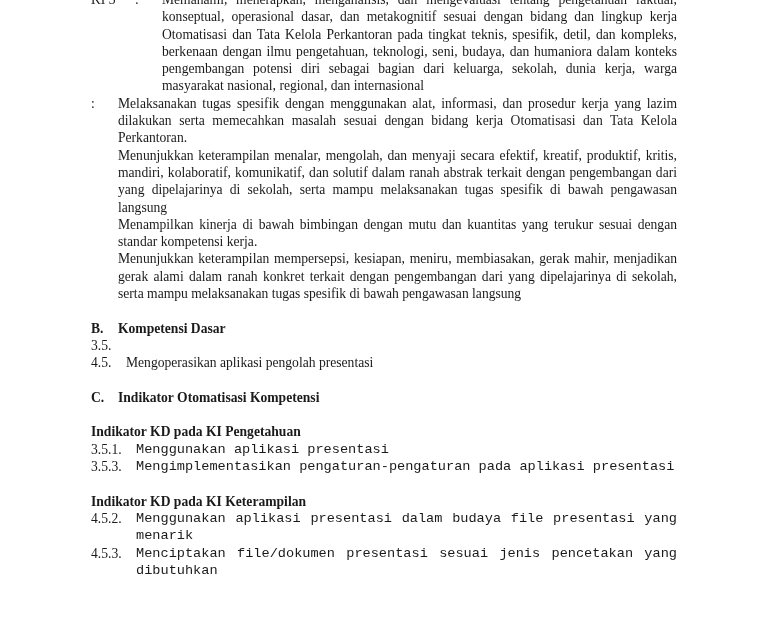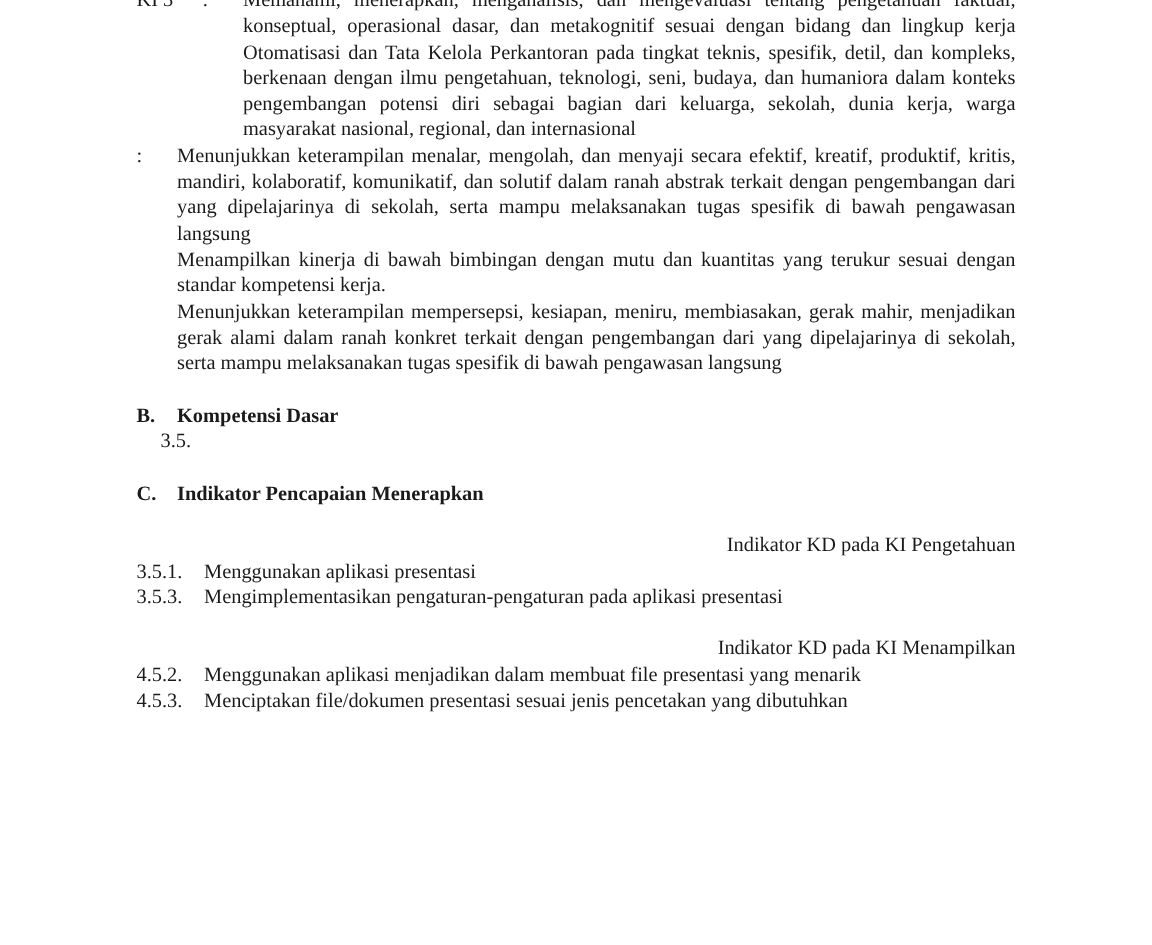--- a/index.html
+++ b/index.html
@@ -7,86 +7,91 @@
     width: 768px; height: 630px; overflow: hidden; position: relative;
     font-family: "Liberation Serif", "DejaVu Serif", serif;
     font-size: 13.6px; color: #1a1a1a; line-height: 17.3px;
   }
   .page { position: absolute; left: 91px; top: -9px; width: 586px; }
   .ki-row { display: flex; }
   .ki-label { width: 44px; flex: none; }
   .ki-colon { width: 27px; flex: none; }
   .ki-body { flex: 1; }
   .ki-body p { margin: 0; text-align: justify; text-align-last: left; }
-  .heading { font-weight: normal; margin: 0; text-align: right; }
+  .heading { font-weight: bold; margin: 0; }
   .sec-heading { display: flex; font-weight: bold; }
   .sec-letter { width: 27px; flex: none; }
   .gap { height: 17.3px; }
-  .kd-row { display: flex; margin-left: 16px; }
+  .kd-row { display: flex; }
   .kd-num { width: 35px; flex: none; }
   .ind-row { display: flex; justify-content: center; }
   .ind-num { width: 45px; flex: none; }
-  .ind-text { flex: 1; text-align: justify; text-align-last: left; }
+  .ind-text { flex: 1; text-align: justify; text-align-last: left; font-family: Liberation Mono, monospace; }
 </style>
 </head>
 <body>
 
 <div class="page">
 
   <div class="ki-row">
     <div class="ki-label">KI 3</div>
     <div class="ki-colon">:</div>
     <div class="ki-body">
       <p>Memahami, menerapkan, menganalisis, dan mengevaluasi tentang pengetahuan faktual, konseptual, operasional dasar, dan metakognitif sesuai dengan bidang dan lingkup kerja Otomatisasi dan Tata Kelola Perkantoran pada tingkat teknis, spesifik, detil, dan kompleks, berkenaan dengan ilmu pengetahuan, teknologi, seni, budaya, dan humaniora dalam konteks pengembangan potensi diri sebagai bagian dari keluarga, sekolah, dunia kerja, warga masyarakat nasional, regional, dan internasional</p>
     </div>
   </div>
 
   <div class="ki-row">
     <div class="ki-colon">:</div>
     <div class="ki-body">
+      <p>Melaksanakan tugas spesifik dengan menggunakan alat, informasi, dan prosedur kerja yang lazim dilakukan serta memecahkan masalah sesuai dengan bidang kerja Otomatisasi dan Tata Kelola Perkantoran.</p>
       <p>Menunjukkan keterampilan menalar, mengolah, dan menyaji secara efektif, kreatif, produktif, kritis, mandiri, kolaboratif, komunikatif, dan solutif dalam ranah abstrak terkait dengan pengembangan dari yang dipelajarinya di sekolah, serta mampu melaksanakan tugas spesifik di bawah pengawasan langsung</p>
       <p>Menampilkan kinerja di bawah bimbingan dengan mutu dan kuantitas yang terukur sesuai dengan standar kompetensi kerja.</p>
       <p>Menunjukkan keterampilan mempersepsi, kesiapan, meniru, membiasakan, gerak mahir, menjadikan gerak alami dalam ranah konkret terkait dengan pengembangan dari yang dipelajarinya di sekolah, serta mampu melaksanakan tugas spesifik di bawah pengawasan langsung</p>
     </div>
   </div>
 
   <div class="gap"></div>
 
   <div class="sec-heading">
     <span class="sec-letter">B.</span>
     <span>Kompetensi Dasar</span>
   </div>
   <div class="kd-row">
     <span class="kd-num">3.5.</span>
   </div>
+  <div class="kd-row">
+    <span class="kd-num">4.5.</span>
+    <span>Mengoperasikan aplikasi pengolah presentasi</span>
+  </div>
 
   <div class="gap"></div>
 
   <div class="sec-heading">
     <span class="sec-letter">C.</span>
-    <span>Indikator Pencapaian Menerapkan</span>
+    <span>Indikator Otomatisasi Kompetensi</span>
   </div>
 
   <div class="gap"></div>
 
   <p class="heading">Indikator KD pada KI Pengetahuan</p>
   <div class="ind-row">
     <span class="ind-num">3.5.1.</span>
     <span class="ind-text">Menggunakan aplikasi presentasi</span>
   </div>
   <div class="ind-row">
     <span class="ind-num">3.5.3.</span>
     <span class="ind-text">Mengimplementasikan pengaturan-pengaturan pada aplikasi presentasi</span>
   </div>
 
   <div class="gap"></div>
 
-  <p class="heading">Indikator KD pada KI Menampilkan</p>
+  <p class="heading">Indikator KD pada KI Keterampilan</p>
   <div class="ind-row">
     <span class="ind-num">4.5.2.</span>
-    <span class="ind-text">Menggunakan aplikasi menjadikan dalam membuat file presentasi yang menarik</span>
+    <span class="ind-text">Menggunakan aplikasi presentasi dalam budaya file presentasi yang menarik</span>
   </div>
   <div class="ind-row">
     <span class="ind-num">4.5.3.</span>
     <span class="ind-text">Menciptakan file/dokumen presentasi sesuai jenis pencetakan yang dibutuhkan</span>
   </div>
 
 </div>
 
 </body></html>

